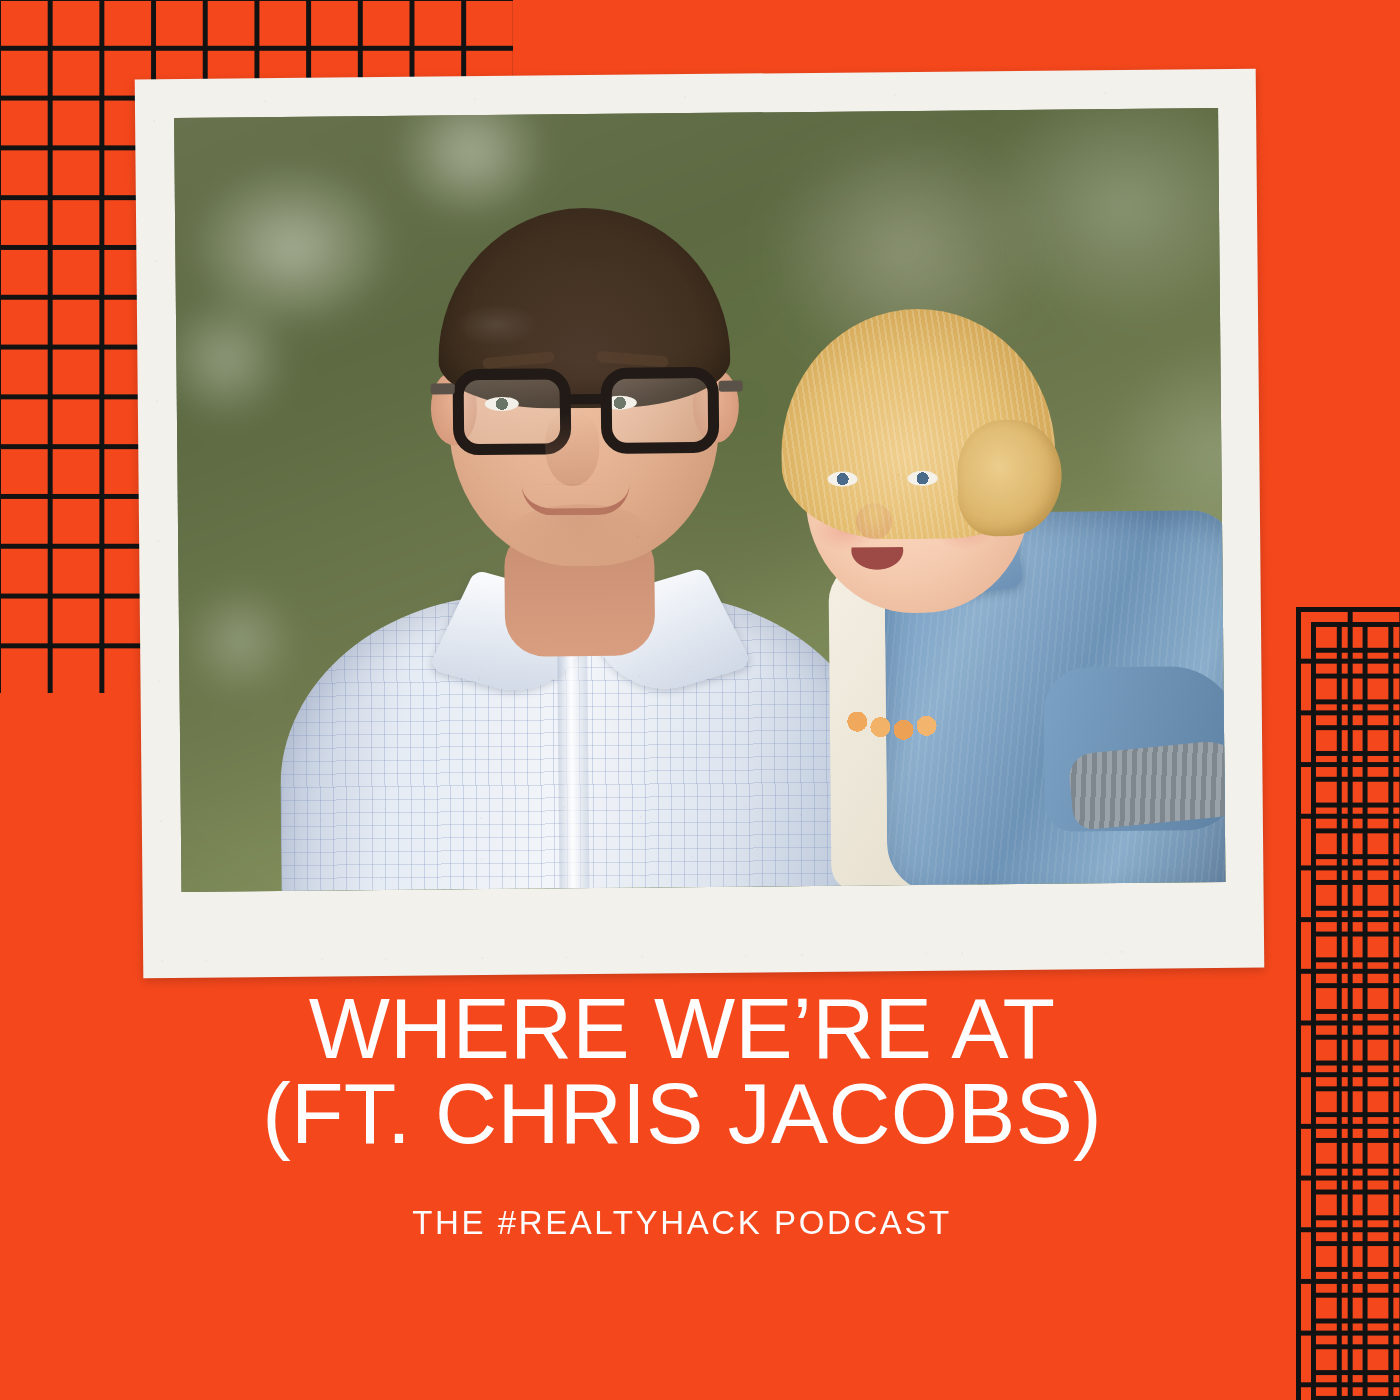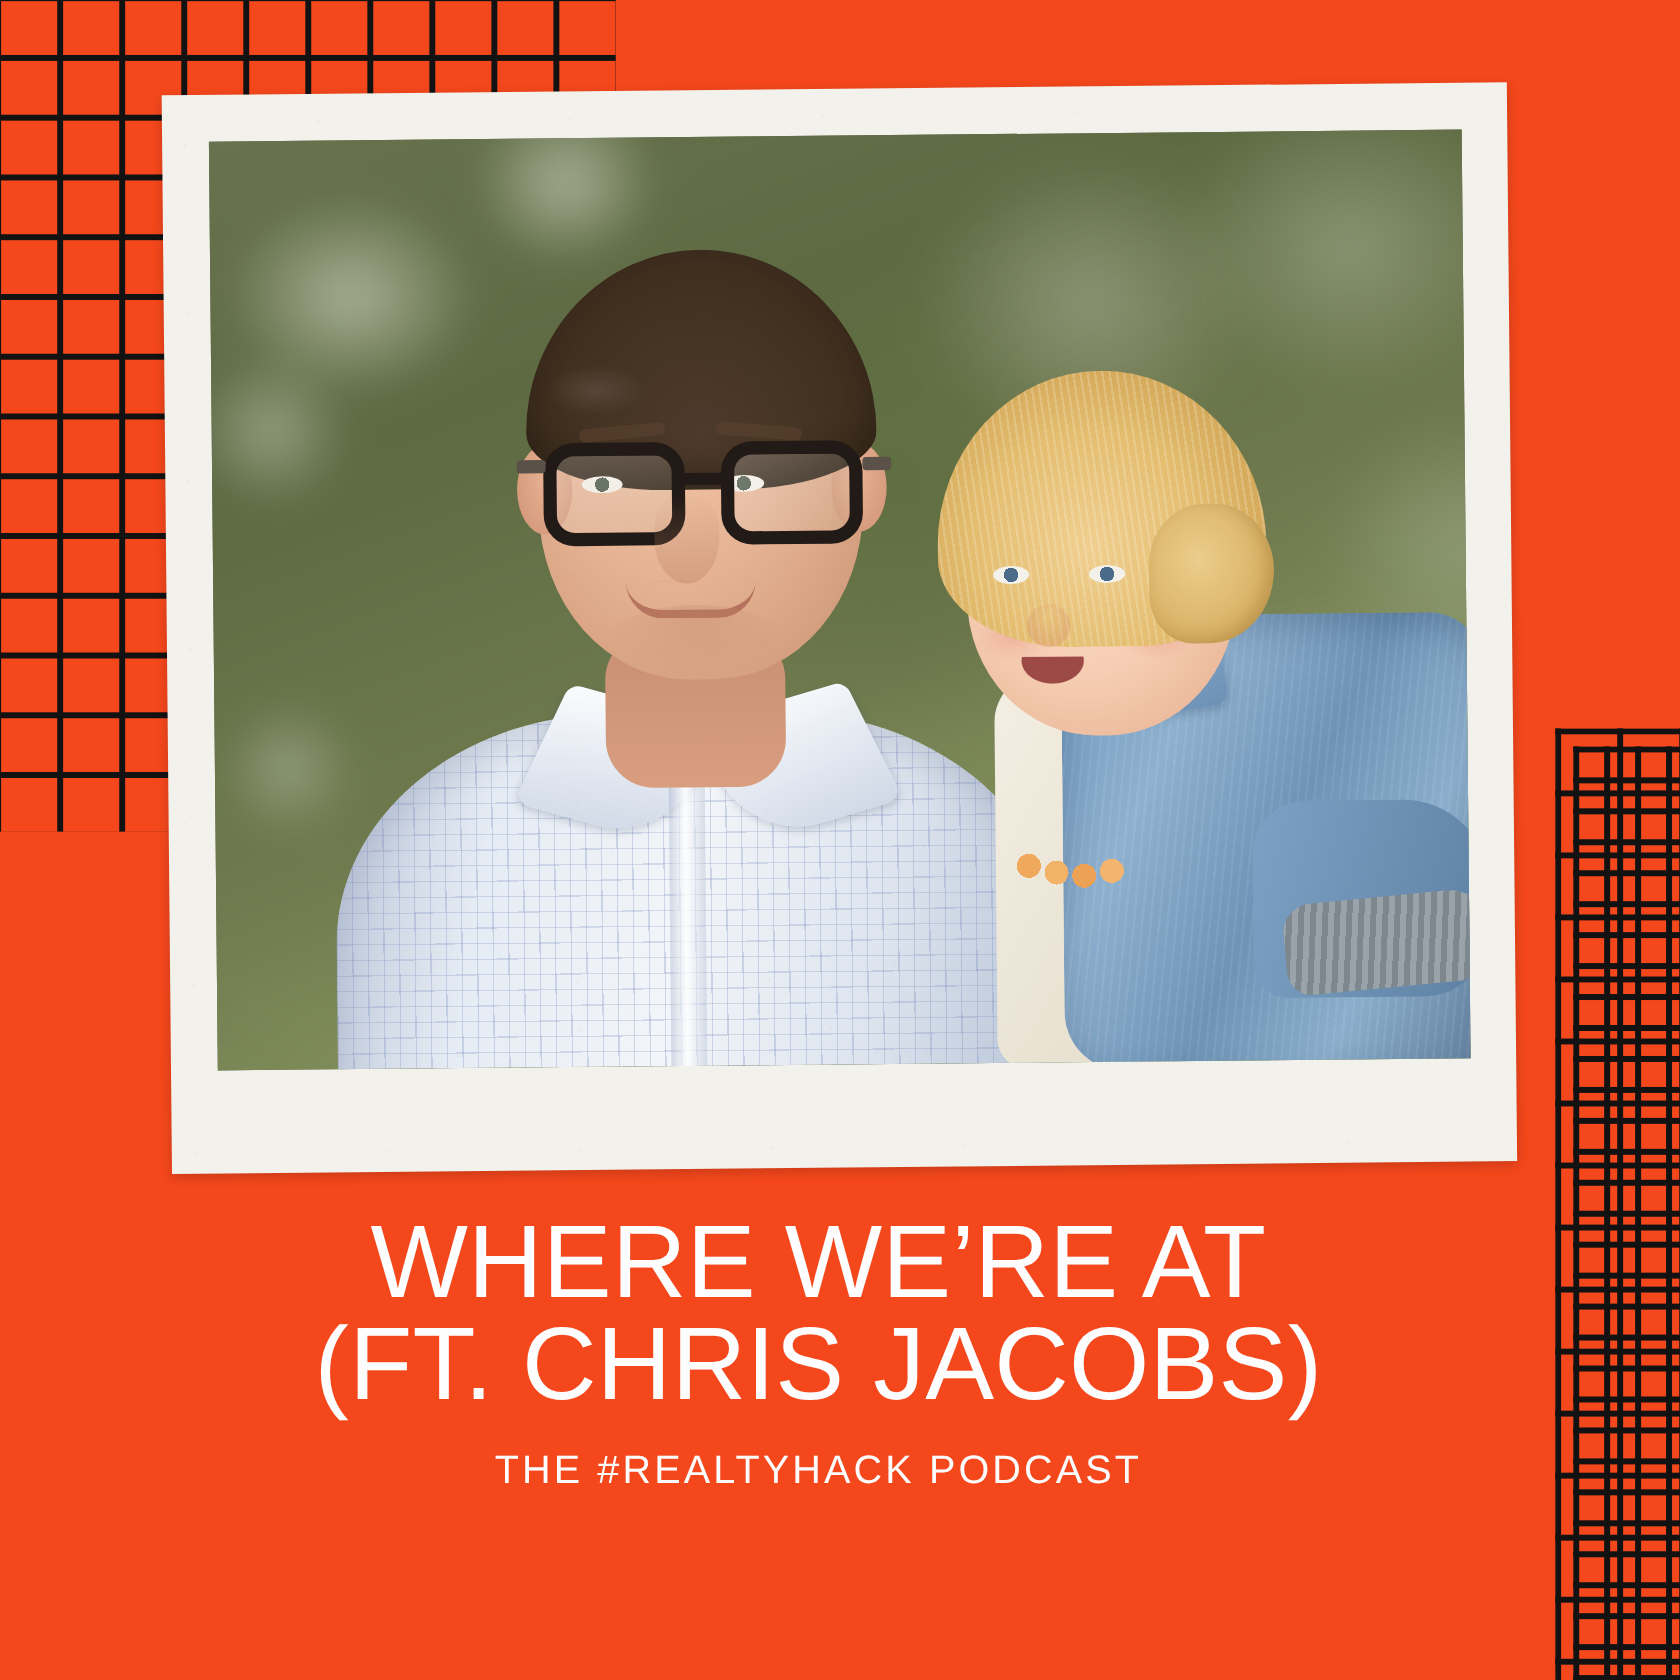--- a/index.html
+++ b/index.html
@@ -302,37 +302,37 @@
 
   .photo-vignette {
     position: absolute; inset: 0;
     background: radial-gradient(ellipse 120% 120% at 50% 45%, rgba(0,0,0,0) 55%, rgba(0,0,0,.14) 100%);
   }
 
   
   #text-block {
     position: absolute;
     left: 0;
-    top: 1010px;
+    top: 986px;
     width: 1364px;
     text-align: center;
   }
   #episode-title {
     color: #fdfdfd;
     font-size: 86px;
     line-height: 0.99;
     font-weight: 300;
     letter-spacing: 0.2px;
     text-transform: uppercase;
     margin: 0;
     font-family: "Liberation Sans", sans-serif;
   }
   #episode-title .ln { display: block; }
   #show-name {
-    margin-top: 26px;
+    margin-top: 48px;
     color: #fcfcfc;
     font-size: 33px;
     font-weight: 300;
     letter-spacing: 2.6px;
     text-transform: uppercase;
     font-family: "Liberation Sans", sans-serif;
   }
 </style>
 </head>
 <body>

